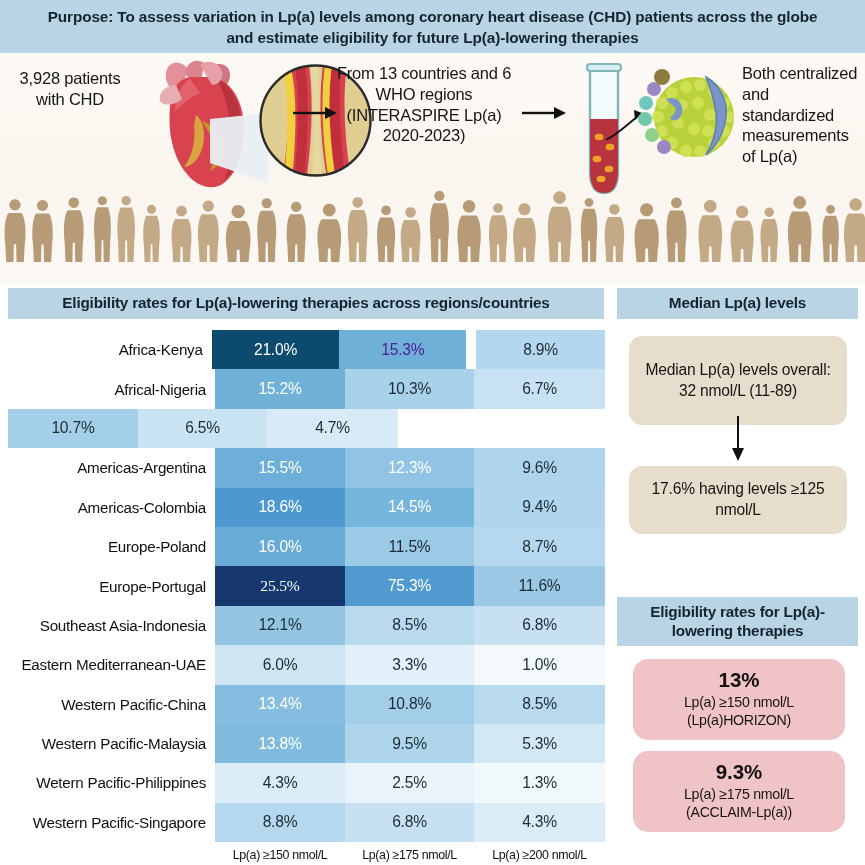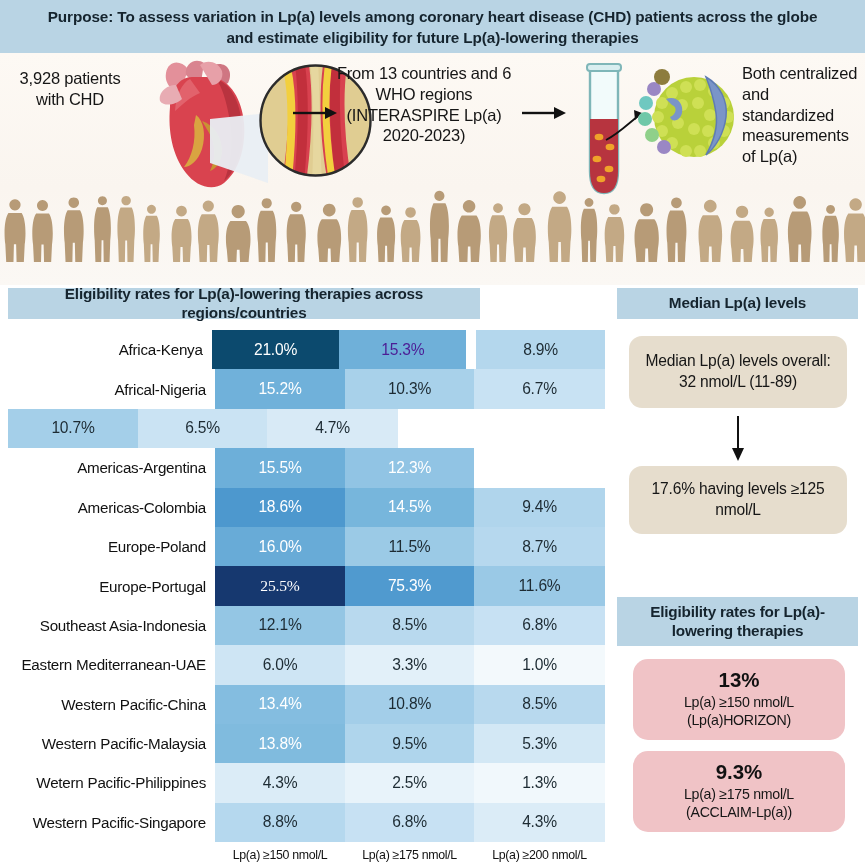--- a/index.html
+++ b/index.html
@@ -58,21 +58,21 @@
   #silhouettes { position:absolute; left:0; top:133px; width:865px; height:76px; }
 
   
   .sec-head {
     position: absolute; background: #b9d4e4;
     display:flex; align-items:center; justify-content:center;
     text-align:center;
     font-size: 15.3px; font-weight: bold; color: #15242e; line-height: 1.2;
     letter-spacing:-0.2px;
   }
-  #head-table  { left: 8px;  top: 288px; width: 472px; height: 31px; }
+  #head-table  { left: 8px;  top: 288px; width: 596px; height: 31px; }
   #head-median { left: 617px;top: 288px; width: 241px; height: 31px; }
   #head-elig   { left: 617px;top: 597px; width: 241px; height: 49px; padding: 0 8px; }
 
   
   #table { position:absolute; left:8px; top:330px; width:597px; }
   .trow { display:flex; height:39.4px; align-items:stretch; }
   .rlabel {
     width: 207px; display:flex; align-items:center; justify-content:flex-end;
     padding-right: 9px;
     font-size: 15.2px; color:#111; letter-spacing:-0.25px; white-space:nowrap;
@@ -96,21 +96,21 @@
   .fcap.c2 { width:129px; }
   .fcap.c3 { width:131px; }
 
   
   .beige-box {
     position:absolute; background:#e6ddcd; border-radius:13px;
     display:flex; align-items:center; justify-content:center; text-align:center;
     font-size:15.6px; color:#161616; line-height:1.34; letter-spacing:-0.2px;
     padding: 6px 10px;
   }
-  #box-median   { left:629px; top:336px; width:218px; height:72px; }
+  #box-median   { left:629px; top:336px; width:218px; height:89px; }
   #box-having   { left:629px; top:466px; width:218px; height:68px; }
   #arrow-down   { position:absolute; left:729px; top:416px; }
 
   .pink-box {
     position:absolute; background:#f0c3c6; border-radius:15px;
     display:flex; flex-direction:column; align-items:center; justify-content:center;
     text-align:center; padding:4px 8px;
   }
   #box-pink1 { left:633px; top:659px; width:212px; height:81px; }
   #box-pink2 { left:633px; top:751px; width:212px; height:81px; }
@@ -310,20 +310,21 @@
       </div>
       <div class="trow">
         <div class="cell c1" style="background: rgb(164, 207, 233); color: rgb(29, 43, 51);">10.7%</div>
         <div class="cell c2" style="background: rgb(202, 227, 243); color: rgb(29, 43, 51);">6.5%</div>
         <div class="cell c3" style="background: rgb(216, 234, 246); color: rgb(29, 43, 51);">4.7%</div>
       </div>
       <div class="trow">
         <div class="rlabel">Americas-Argentina</div>
         <div class="cell c1" style="background: rgb(109, 175, 217); color: rgb(255, 255, 255);">15.5%</div>
         <div class="cell c2" style="background: rgb(145, 196, 228); color: rgb(255, 255, 255);">12.3%</div>
+        <div class="cell c3" style="background: rgb(174, 212, 236); color: rgb(29, 43, 51);">9.6%</div>
       </div>
       <div class="trow">
         <div class="rlabel">Americas-Colombia</div>
         <div class="cell c1" style="background: rgb(77, 152, 206); color: rgb(255, 255, 255);">18.6%</div>
         <div class="cell c2" style="background: rgb(119, 182, 220); color: rgb(255, 255, 255);">14.5%</div>
         <div class="cell c3" style="background: rgb(176, 213, 236); color: rgb(29, 43, 51);">9.4%</div>
       </div>
       <div class="trow">
         <div class="rlabel">Europe-Poland</div>
         <div class="cell c1" style="background: rgb(104, 171, 215); color: rgb(255, 255, 255);">16.0%</div>

